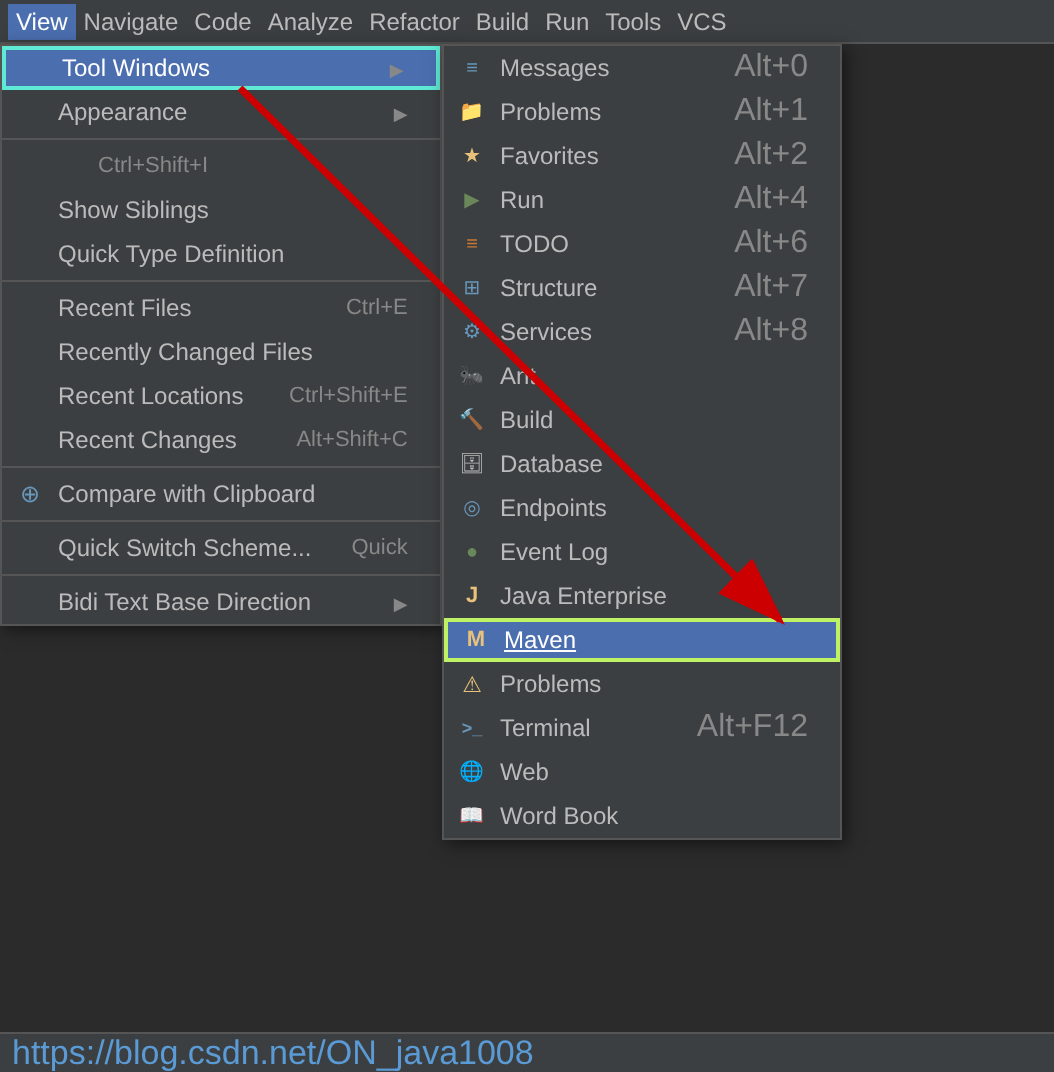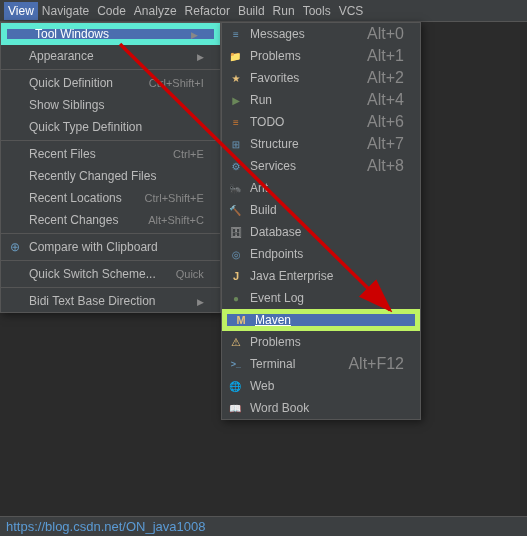--- a/index.html
+++ b/index.html
@@ -144,21 +144,21 @@
       right: 0;
       height: 20px;
       background: #3c3f41;
       display: flex;
       align-items: center;
       padding: 0 6px;
       border-top: 1px solid #555;
     }
     .statusbar-text {
       color: #5b9bd5;
-      font-size: 13px;
+      font-size: 17px;
     }
 
     
     .bg-content {
       position: absolute;
       top: 22px;
       left: 0;
       right: 0;
       bottom: 20px;
       background: #2b2b2b;
@@ -205,33 +205,32 @@
   <span class="menubar-item">Build</span>
   <span class="menubar-item">Run</span>
   <span class="menubar-item">Tools</span>
   <span class="menubar-item">VCS</span>
 </div>
 
 <div class="dropdown-container">
 
   <div class="menu-panel">
 
-    <div class="menu-item toolwindows-item" style="border: 6px solid #5eead4; gap: 48px;">
+    <div class="menu-item toolwindows-item" style="border: 2px solid #5eead4; gap: 48px;">
       <span>Tool Windows</span>
       <span class="icon-arrow-right"></span>
     </div>
 
     <div class="menu-item">
       <span>Appearance</span>
       <span class="icon-arrow-right"></span>
     </div>
     <div class="menu-item separator"></div>
 
     <div class="menu-item">
-      <span>Quick Definition</span>
       <span class="shortcut">Ctrl+Shift+I</span>
     </div>
 
     <div class="menu-item">
       <span>Show Siblings</span>
     </div>
 
     <div class="menu-item">
       <span>Quick Type Definition</span>
     </div>
@@ -336,30 +335,30 @@
       <span class="submenu-item-icon icon-database"></span>
       <span>Database</span>
     </div>
 
     <div class="submenu-item">
       <span class="submenu-item-icon icon-endpoints"></span>
       <span>Endpoints</span>
     </div>
 
     <div class="submenu-item">
+      <span class="submenu-item-icon icon-eventlog"></span>
+      <span>Event Log</span>
+    </div>
+
+    <div class="submenu-item">
       <span class="submenu-item-icon icon-javaent"></span>
       <span>Java Enterprise</span>
     </div>
 
-    <div class="submenu-item">
-      <span class="submenu-item-icon icon-eventlog"></span>
-      <span>Event Log</span>
-    </div>
-
-    <div class="submenu-item active-highlight" style="border: 5px solid #bef264; text-decoration: underline;">
+    <div class="submenu-item active-highlight" style="border: 2px solid #bef264; text-decoration: underline;">
       <span class="submenu-item-icon icon-maven"></span>
       <span>Maven</span>
     </div>
 
     <div class="submenu-item">
       <span class="submenu-item-icon icon-problems"></span>
       <span>Problems</span>
     </div>
 
 

